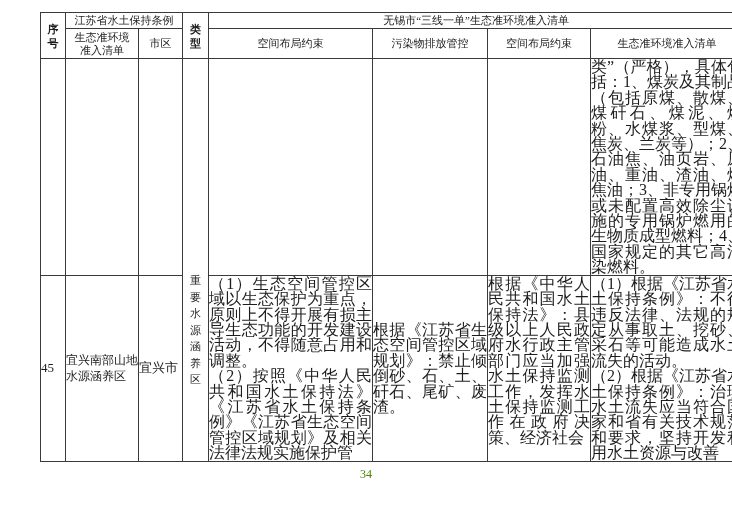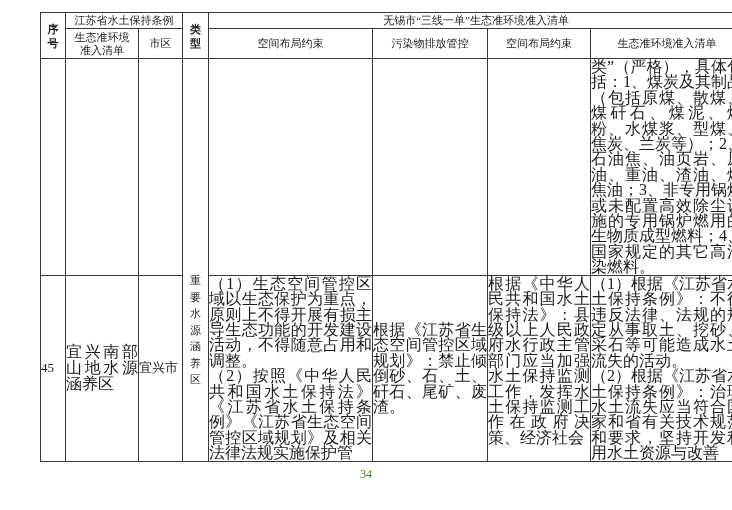--- a/index.html
+++ b/index.html
@@ -29,21 +29,21 @@
     width:13px;margin:0 auto;word-break:break-all;line-height:16.5px;
     text-align:center;font-size:11px;padding-top:140px;font-weight:normal;
   }
   .body-cell{
     font-size:16px;line-height:15.4px;text-align:justify;
     padding:2px 4px;vertical-align:middle;
   }
   .body-cell.top{vertical-align:top;}
   .center-cell{text-align:left;font-size:13px;vertical-align:middle;font-family:Liberation Serif, serif;}
   .name-cell{
-    font-size:16px;line-height:16px;text-align:justify;
+    font-size:12px;line-height:16px;text-align:justify;
     padding:2px 6px;vertical-align:middle;margin-top:23px;
   }
   .para{margin:0;}
   .page-number{
     position:absolute;left:0;width:732px;top:467px;text-align:center;
     font-size:12px;color:#4d7c0f;
   }
 </style>
 </head>
 <body>

